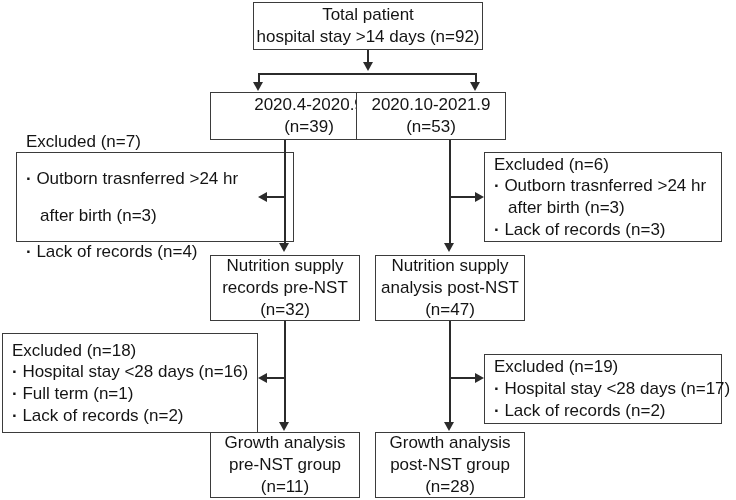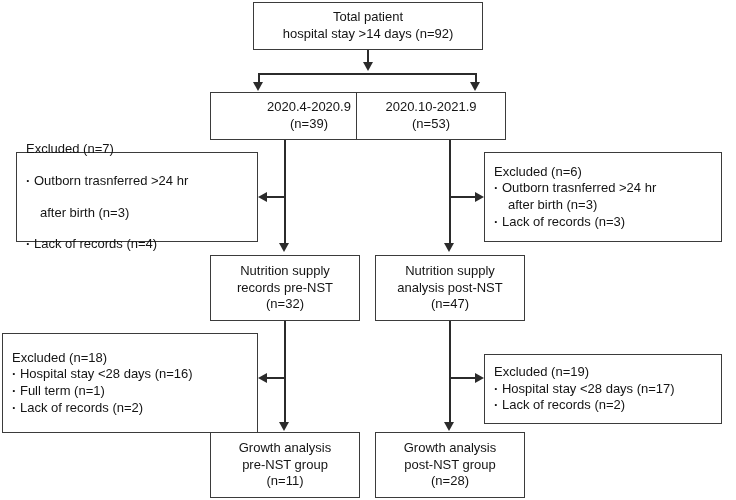--- a/index.html
+++ b/index.html
@@ -16,21 +16,21 @@
     width: 736px;
     height: 500px;
     background: #ffffff;
     overflow: hidden;
   }
   .box {
     position: absolute;
     box-sizing: border-box;
     border: 1.6px solid #3b3b3b;
     background: #ffffff;
-    font-size: 13px;
+    font-size: 17px;
     line-height: 1.28;
     color: #141414;
   }
   .box.center {
     display: flex;
     flex-direction: column;
     align-items: center;
     justify-content: center;
     text-align: center;
   }
@@ -113,21 +113,21 @@
   <div class="box center" style="left:210px; top:92px; width:150px; height:48px;padding-left:48px;">
     <span class="ln">2020.4-2020.9</span>
     <span class="ln">(n=39)</span>
   </div>
 
   <div class="box center" style="left:356px; top:92px; width:150px; height:48px;">
     <span class="ln">2020.10-2021.9</span>
     <span class="ln">(n=53)</span>
   </div>
 
-  <div class="box listbox" style="left:16px; top:152px; width:242px; height:90px;gap:15px;">
+  <div class="box listbox" style="left:16px; top:152px; width:278px; height:90px;gap:15px;">
     <span class="ln">Excluded (n=7)</span>
     <span class="bullet">Outborn trasnferred &gt;24 hr</span>
     <span class="cont">after birth (n=3)</span>
     <span class="bullet">Lack of records (n=4)</span>
   </div>
 
   <div class="box listbox" style="left:484px; top:152px; width:238px; height:90px;">
     <span class="ln">Excluded (n=6)</span>
     <span class="bullet">Outborn trasnferred &gt;24 hr</span>
     <span class="cont">after birth (n=3)</span>

